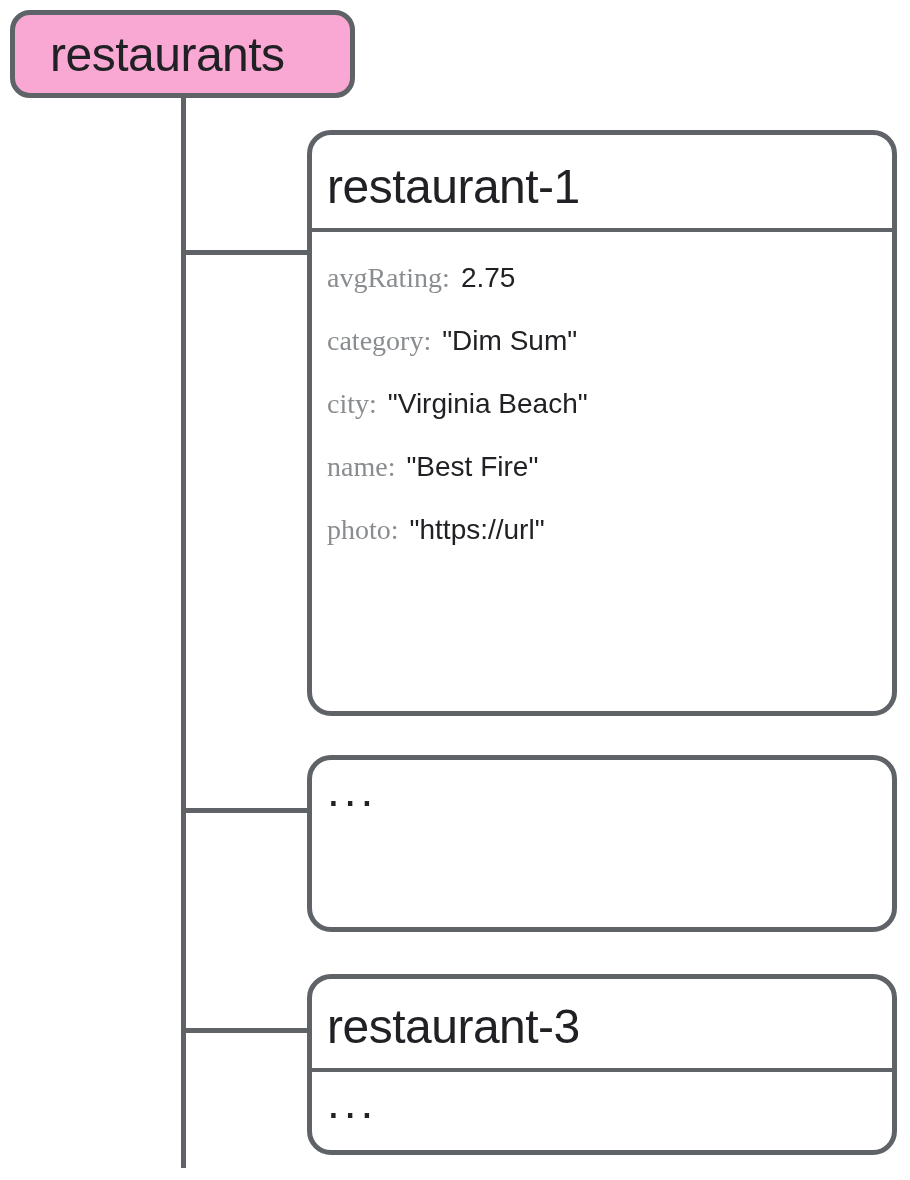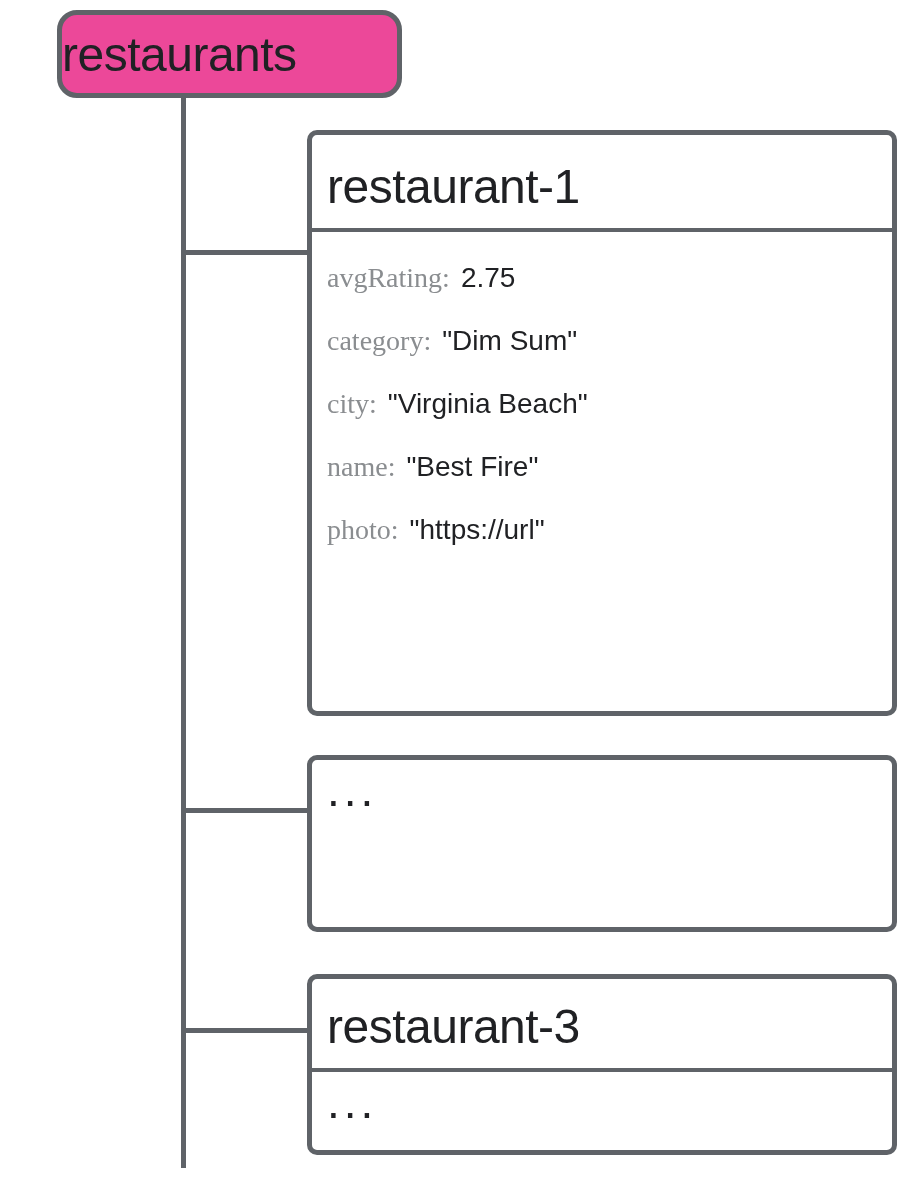--- a/index.html
+++ b/index.html
@@ -12,28 +12,28 @@
     overflow: hidden;
     font-family: "Liberation Sans", sans-serif;
     color: #202124;
   }
 
   
   .root-box {
     position: absolute;
     left: 10px; top: 10px;
     width: 345px; height: 88px;
-    background: #ec4899;
+    background: #f9a8d4;
     border: 5px solid #5f6368;
     border-radius: 20px;
     display: flex;
     align-items: center;
+    padding-left: 35px;
     font-size: 48px;
     letter-spacing: -0.5px;
-    margin-left: 47px;
   }
 
   
   .trunk {
     position: absolute;
     left: 181px; top: 98px;
     width: 5px; height: 1070px;
     background: #5f6368;
   }
   .connector {
@@ -45,21 +45,21 @@
   .conn-2 { top: 808px; }
   .conn-3 { top: 1028px; }
 
   
   .card {
     position: absolute;
     left: 307px;
     width: 590px;
     background: #ffffff;
     border: 5px solid #5f6368;
-    border-radius: 10px;
+    border-radius: 24px;
   }
   .card-1 { top: 130px; height: 586px; }
   .card-2 { top: 755px; height: 177px; }
   .card-3 { top: 974px; height: 181px; }
 
   .card-header {
     font-size: 48px;
     letter-spacing: -0.5px;
     color: #202124;
     line-height: 56px;

